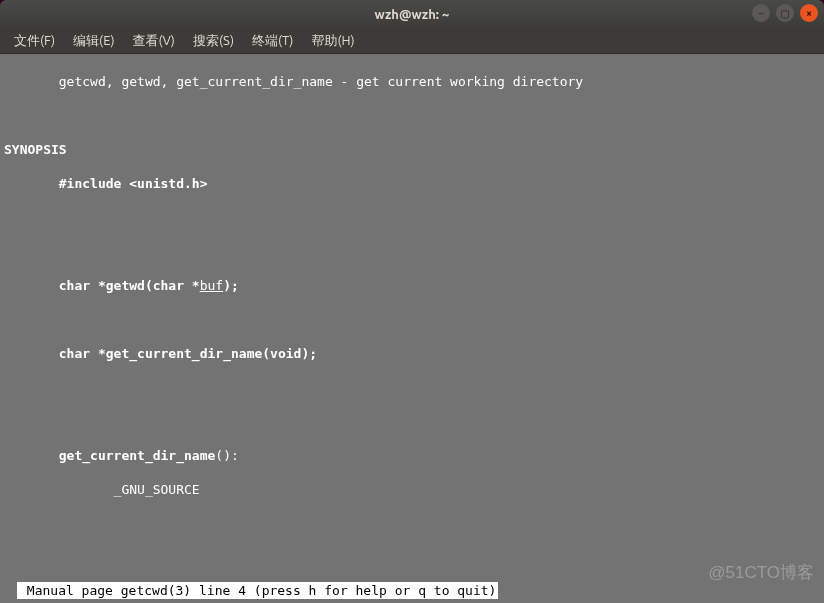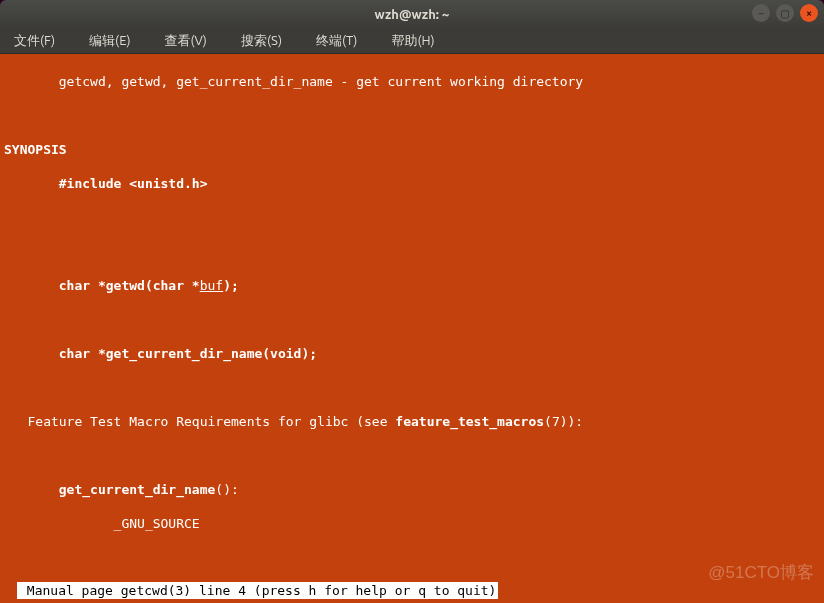--- a/index.html
+++ b/index.html
@@ -43,32 +43,32 @@
     color: #3a3a36;
     background: #5a5955;
   }
   .wbtn.close { background: #e95420; color: #3c0f00; }
   .menubar {
     background: #3c3b37;
     height: 26px;
     display: flex;
     align-items: center;
     padding: 0 6px;
-    gap: 18px;
+    gap: 2px;
     color: #dfdbd2;
     font-family: "Ubuntu", sans-serif;
     font-size: 13px;
     border-bottom: 1px solid #2b2a27;
   }
   .menuitem {
     padding: 3px 8px;
     cursor: default;
   }
   .terminal {
-    background: #c2410c;
+    background: #737373;
     color: #ffffff;
     font-size: 13px;
     line-height: 17px;
     padding: 2px 4px 0 4px;
     height: calc(603px - 28px - 26px);
     overflow: hidden;
     white-space: pre;
     position: relative;
   }
   .terminal .line { white-space: pre; }
@@ -118,21 +118,20 @@
 <div class="line">       getcwd, getwd, get_current_dir_name - get current working directory</div>
 <div class="line"> </div>
 <div class="line b">SYNOPSIS</div>
 <div class="line b">       #include &lt;unistd.h&gt;</div>
 <div class="line"> </div>
 <div class="line"> </div>
 <div class="line"><span class="b">       char *getwd(char *</span><span class="u">buf</span><span class="b">);</span></div>
 <div class="line"> </div>
 <div class="line b">       char *get_current_dir_name(void);</div>
 <div class="line"> </div>
-<div class="line"><span>   Feature Test Macro Requirements for glibc (see </span><span class="b">feature_test_macros</span><span>(7)):</span></div>
 <div class="line"> </div>
 <div class="line"><span class="b">       get_current_dir_name</span><span>():</span></div>
 <div class="line">              _GNU_SOURCE</div>
 <div class="line"> </div>
 
 
 
 
 
 

